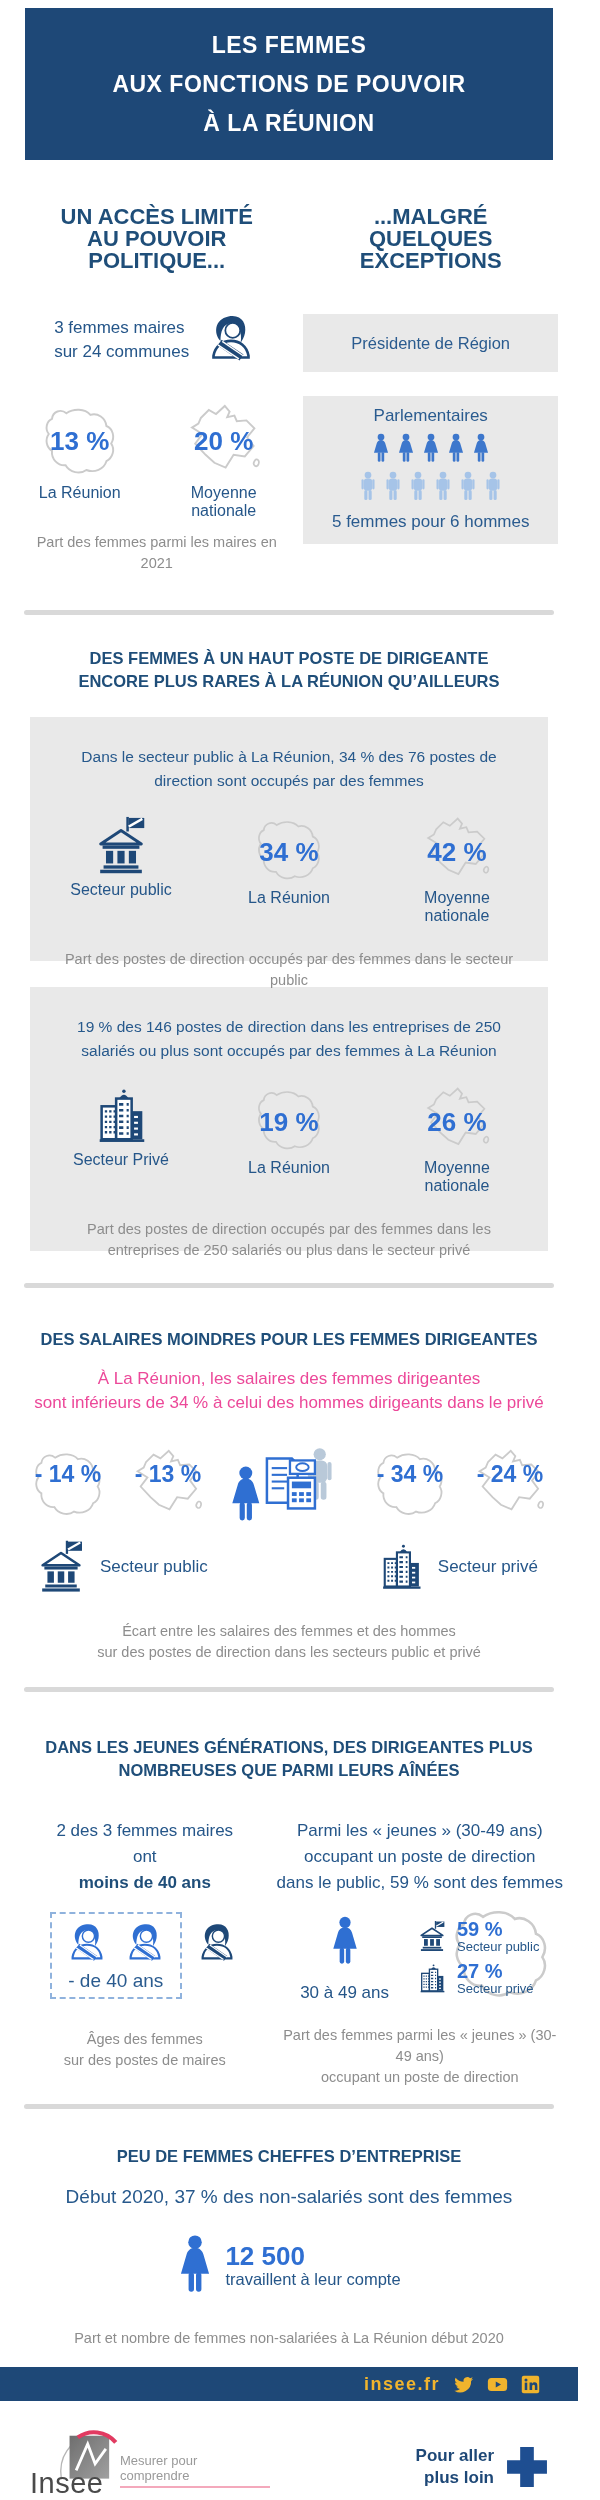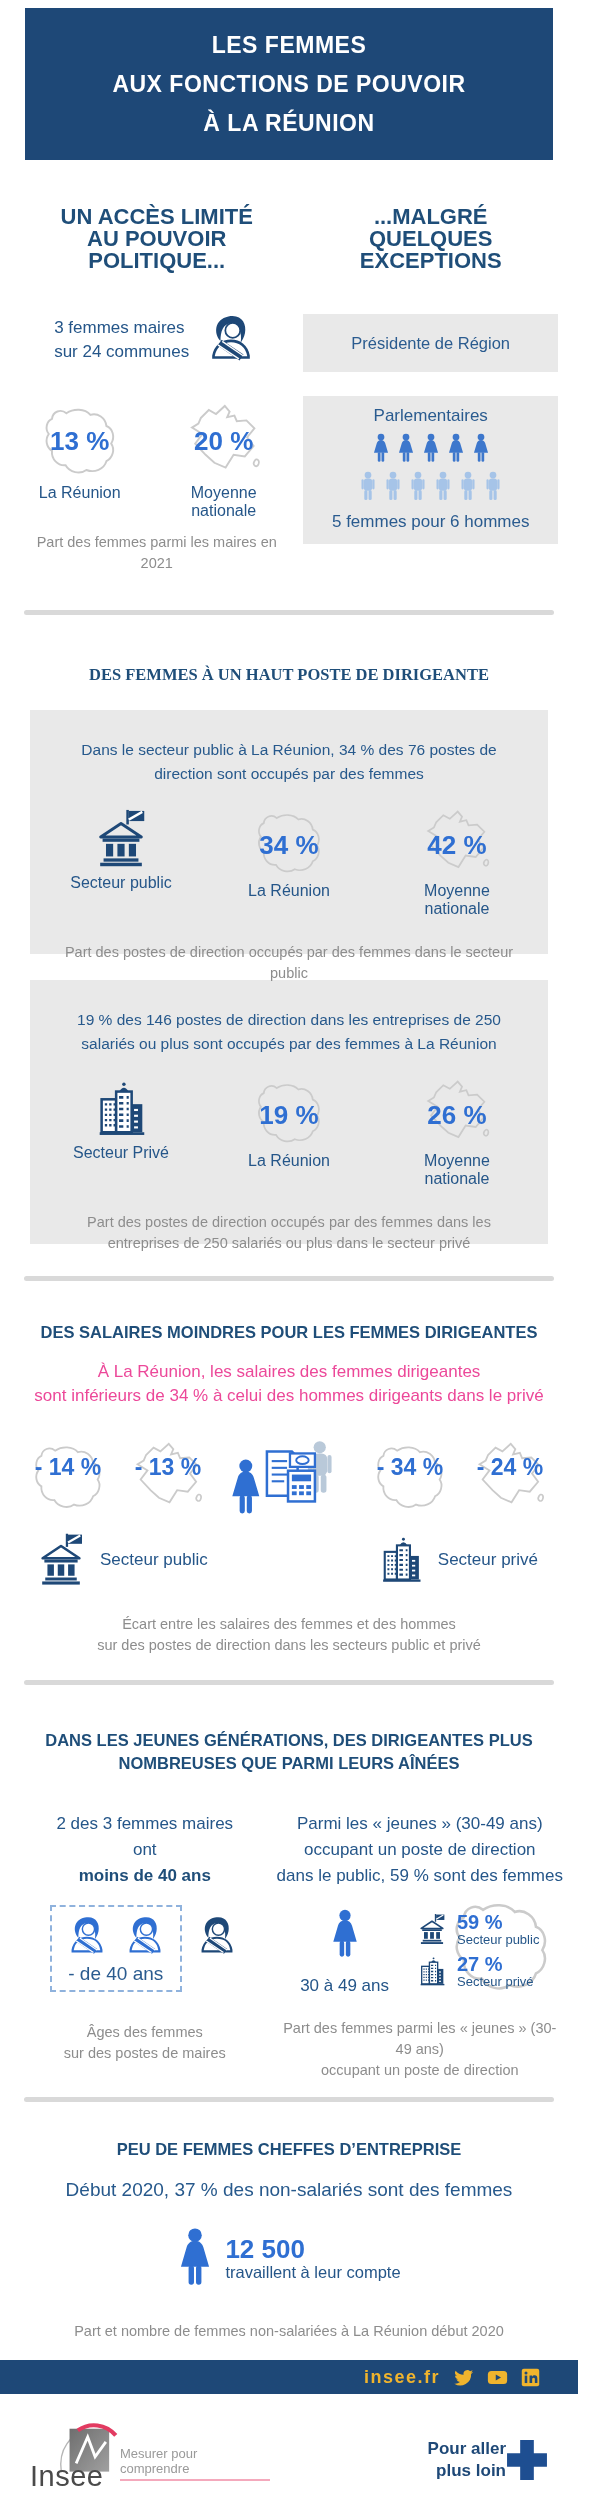--- a/index.html
+++ b/index.html
@@ -35,21 +35,21 @@
   .sec1 .caption{margin-top:12px;}
   .president-box{margin-top:42px;height:58px;display:flex;align-items:center;justify-content:center;
                  font-size:16.5px;color:#2a5b8f;}
   .parliament-box{margin-top:24px;padding:10px 6px 12px;}
   .parl-title{text-align:center;font-size:17px;color:#2a5b8f;margin-bottom:6px;}
   .pp{width:18px;height:36px;}
   .row-women{color:#3d77cc;}
   .row-men{color:#a6c4e8;margin-top:2px;}
   .parl-note{text-align:center;font-size:17px;color:#2a5b8f;margin-top:6px;}
   
-  .sec2-head{margin-top:48px;font-family:Liberation Serif, serif;}
+  .sec2-head{margin-top:32px;}
   .stat-box{margin:24px 30px 0;padding:28px 20px 0;height:244px;box-sizing:border-box;}
   .stat-box .intro{color:#27598c;font-size:15.5px;line-height:24px;text-align:center;margin:0 auto;max-width:490px;}
   .trio{display:flex;justify-content:center;align-items:flex-start;gap:38px;margin-top:22px;}
   .trio .cell{width:130px;text-align:center;}
   .sector-icon{display:block;margin:0 auto;}
   .sector-label{display:block;font-size:16px;color:#255689;margin-top:4px;}
   .trio .map-stat .pct{top:22px;}
   .stat-box .caption{margin-top:24px;}
   
   .sec3-sub{margin-top:16px;text-align:center;font-size:17px;line-height:24px;color:#ec4899;}
@@ -95,21 +95,21 @@
   .foot-bar{margin-top:18px;height:34px;background:#1e4877;display:flex;justify-content:flex-end;
             align-items:center;gap:13px;padding-right:38px;}
   .site{color:#f0b42d;font-size:18px;font-weight:bold;letter-spacing:1.5px;}
   .soc{width:21px;height:21px;display:block;}
   .logo-row{margin:28px 30px 0;display:flex;justify-content:space-between;align-items:flex-start;}
   .insee-logo{position:relative;width:240px;height:80px;}
   .insee-word{position:absolute;left:0;top:38px;font-size:29px;color:#4a4a4a;letter-spacing:.5px;}
   .insee-mark{position:absolute;left:28px;top:0;}
   .tagline{position:absolute;left:90px;top:24px;font-size:13px;color:#9a9a9a;
            border-bottom:2px solid #f4a9bc;padding-bottom:3px;}
-  .more-group{display:flex;align-items:center;margin-top:16px;}
+  .more-group{display:flex;align-items:center;gap:12px;margin-top:16px;}
   .more-text{text-align:right;font-size:17px;line-height:22px;font-weight:bold;color:#1e4877;}
   .more-text span{display:block;}
 </style>
 </head>
 <body>
 
 <svg width="0" height="0" style="position:absolute" aria-hidden="true">
   <defs>
     <symbol id="sym-reunion" viewBox="0 0 100 100">
       <path d="M33 14 C26 8 16 12 15 21 C8 24 6 34 11 40 C6 47 8 57 15 61 C14 71 22 80 32 79 C37 88 50 91 58 85 C68 89 80 84 83 74 C91 70 94 59 89 52 C94 44 91 33 83 30 C82 20 72 13 63 16 C56 8 42 8 33 14 Z" fill="none" stroke="#cbcbcb" stroke-width="2.4"></path>
@@ -324,20 +324,21 @@
         <div class="parl-note">5 femmes pour 6 hommes</div>
       </div>
     </div>
   </div>
 
   <div class="divider" style="margin-top:36px"></div>
 
   <section>
     <h2 class="sec-head sec2-head">
       <span>DES FEMMES À UN HAUT POSTE DE DIRIGEANTE</span>
+      <span>ENCORE PLUS RARES À LA RÉUNION QU’AILLEURS</span>
     </h2>
 
     <div class="gray-box stat-box">
       <p class="intro">Dans le secteur public à La Réunion, 34 % des 76 postes de direction sont occupés par des femmes</p>
       <div class="trio">
         <div class="cell">
           <svg class="sector-icon" width="64" height="62" style="color:#1e4877">
               <use href="#sym-bank"></use>
             </svg>
           <span class="sector-label">Secteur public</span>

